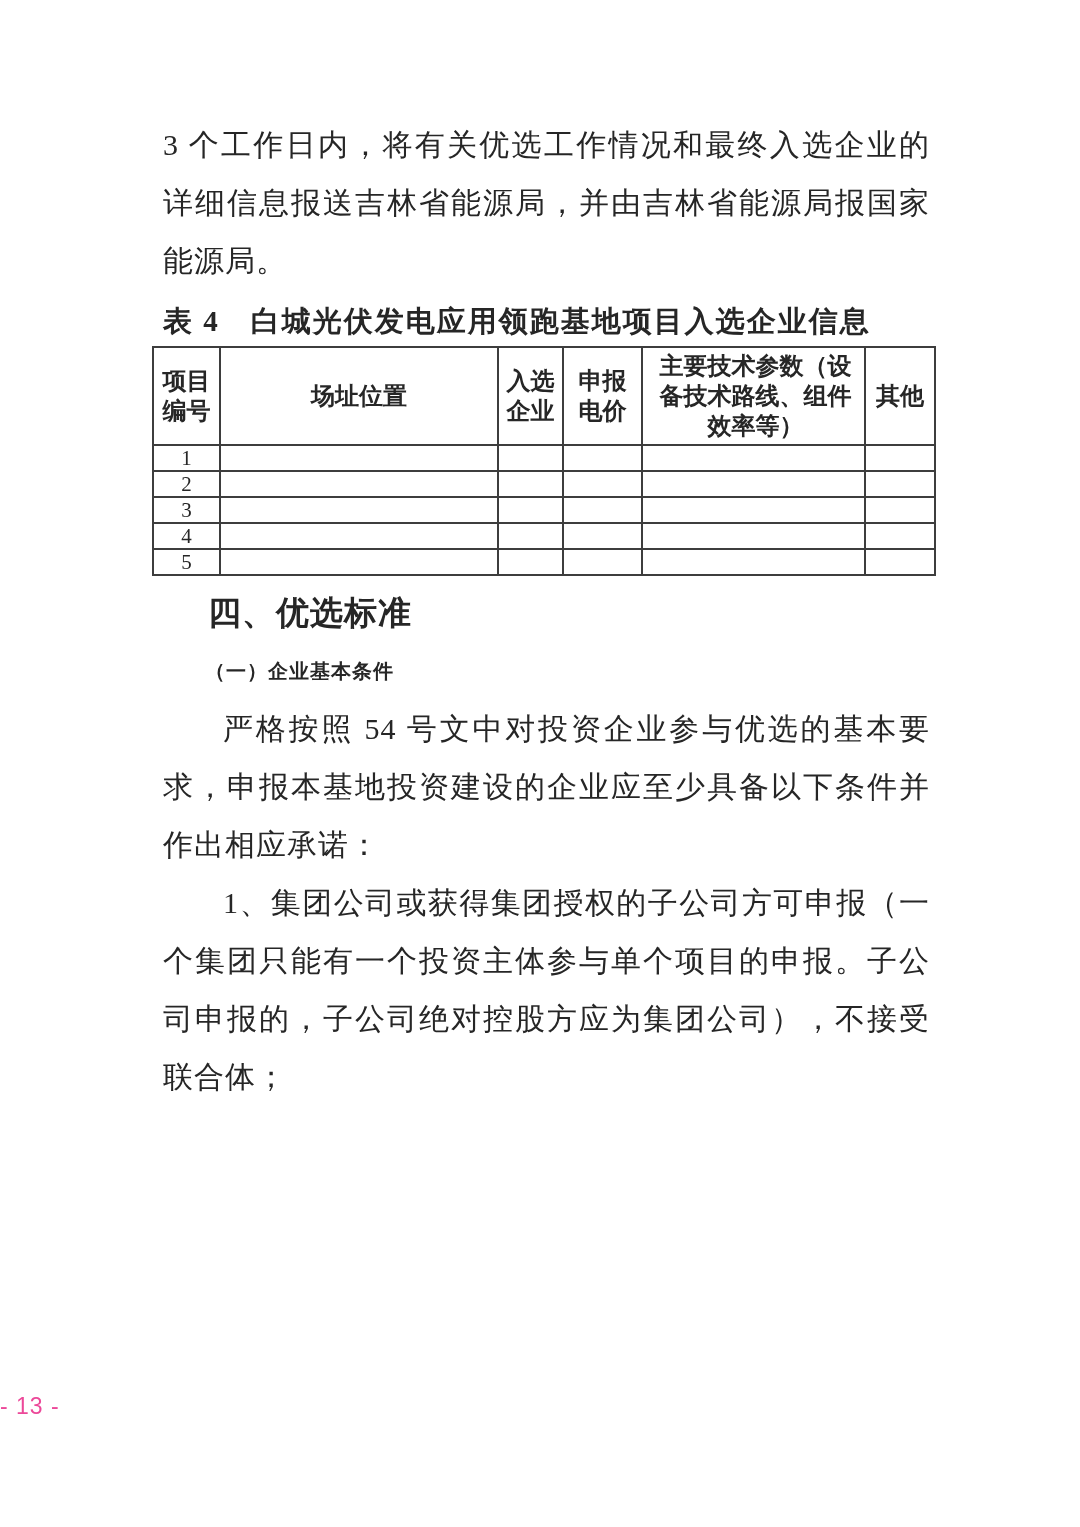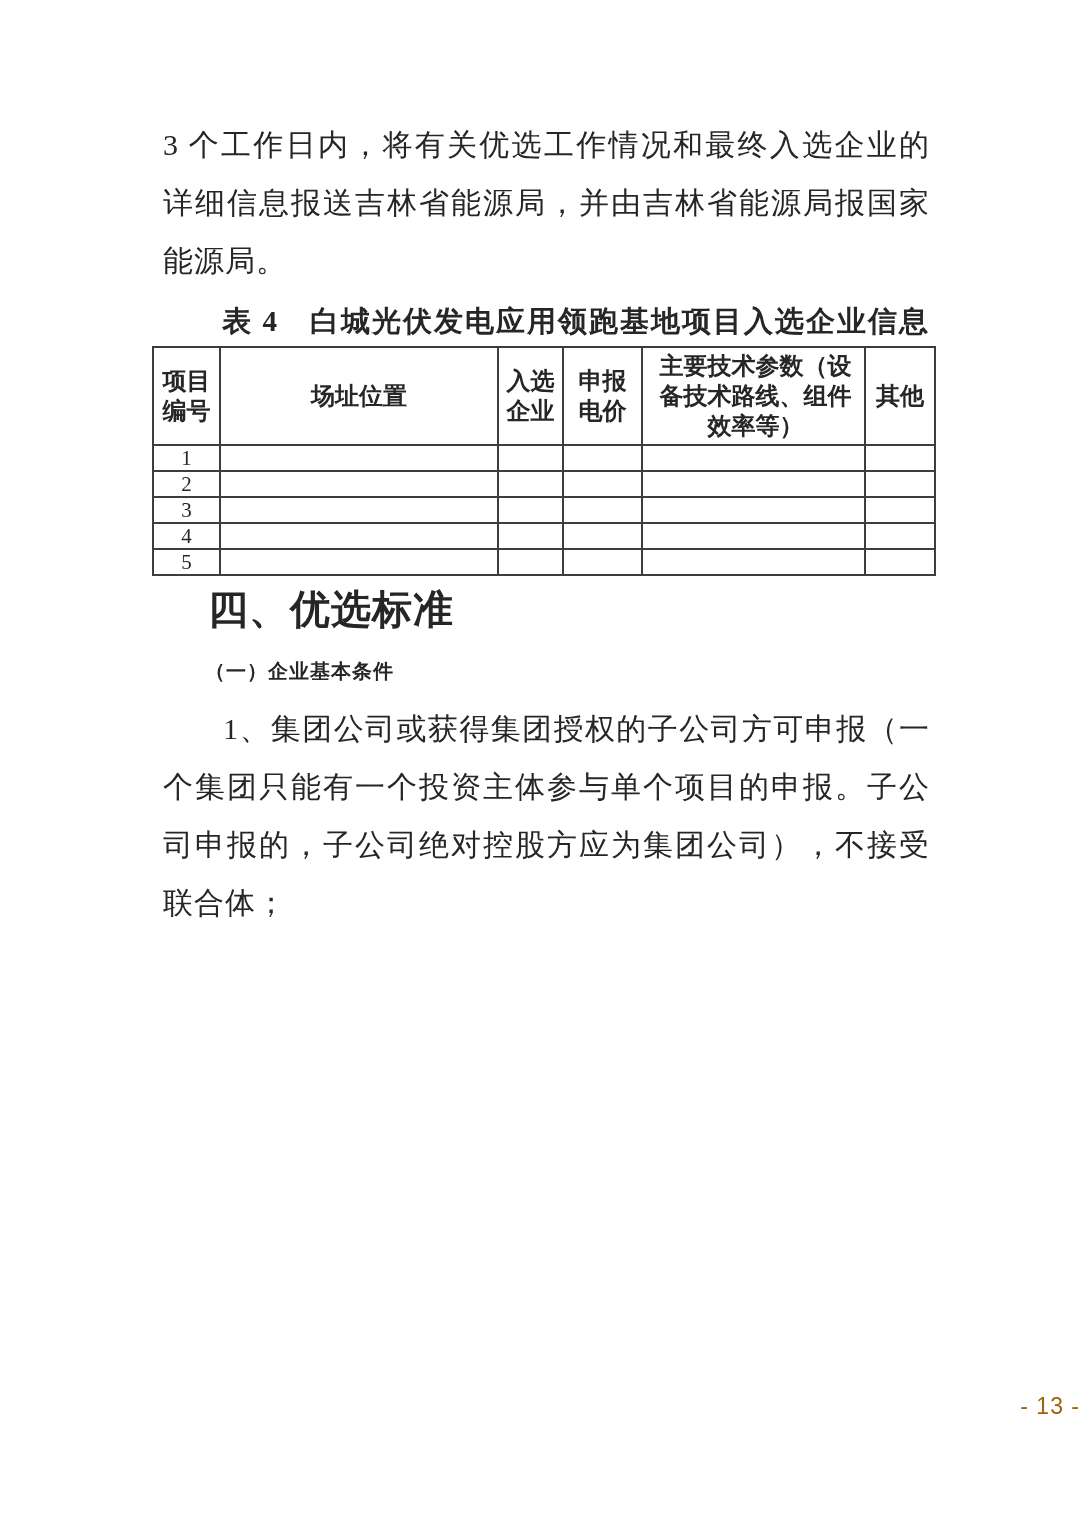--- a/index.html
+++ b/index.html
@@ -28,21 +28,21 @@
     text-indent: 2em;
     letter-spacing: 1px;
   }
   .no-indent { text-indent: 0; }
   .after-table { margin-top: 38px; }
   .table-caption {
     margin-top: 8px;
     font-size: 29px;
     font-weight: 600;
     line-height: 46px;
-    text-align: right;
+    text-align: left;
     letter-spacing: 2px;
     white-space: nowrap;
   }
   table.doc-table {
     width: 782px;
     margin-left: -11px;
     margin-top: 2px;
     border-collapse: collapse;
     table-layout: fixed;
     padding-left: 44px;
@@ -71,42 +71,42 @@
     height: 26px;
     font-size: 21px;
     line-height: 22px;
     text-align: center;
     vertical-align: middle;
     padding: 0;
   }
   .h1 {
     margin-top: 8px;
     padding-left: 45px;
-    font-family: Liberation Mono, monospace;
-    font-size: 40px;
+    font-family: Liberation Serif, serif;
+    font-size: 33px;
     font-weight: bold;
     line-height: 58px;
     letter-spacing: 1px;
   }
   .h2 {
     padding-left: 42px;
     font-size: 20px;
     font-weight: 600;
     line-height: 58px;
     letter-spacing: 1px;
   }
   .footer {
     position: absolute;
     left: 0;
     right: 0;
     top: 1393px;
-    text-align: right;
+    text-align: left;
     font-family: "Liberation Sans", "DejaVu Sans", sans-serif;
     font-size: 23px;
-    color: #a16207;
+    color: #ec4899;
     letter-spacing: 1px;
   }
 </style>
 </head>
 <body>
 
 <div class="page">
   <div class="content">
 
     <p class="body-text no-indent">3 个工作日内，将有关优选工作情况和最终入选企业的详细信息报送吉林省能源局，并由吉林省能源局报国家能源局。</p>
@@ -175,19 +175,20 @@
           <td></td>
         </tr>
       </tbody>
     </table>
 
 
     <div class="h1">四、优选标准</div>
 
     <div class="h2">（一）企业基本条件</div>
 
+    <p class="body-text">严格按照 54 号文中对投资企业参与优选的基本要求，申报本基地投资建设的企业应至少具备以下条件并作出相应承诺：</p>
 
     <p class="body-text">1、集团公司或获得集团授权的子公司方可申报（一个集团只能有一个投资主体参与单个项目的申报。子公司申报的，子公司绝对控股方应为集团公司），不接受联合体；</p>
 
   </div>
 
   <div class="footer">- 13 -</div>
 </div>
 
 </body></html>

